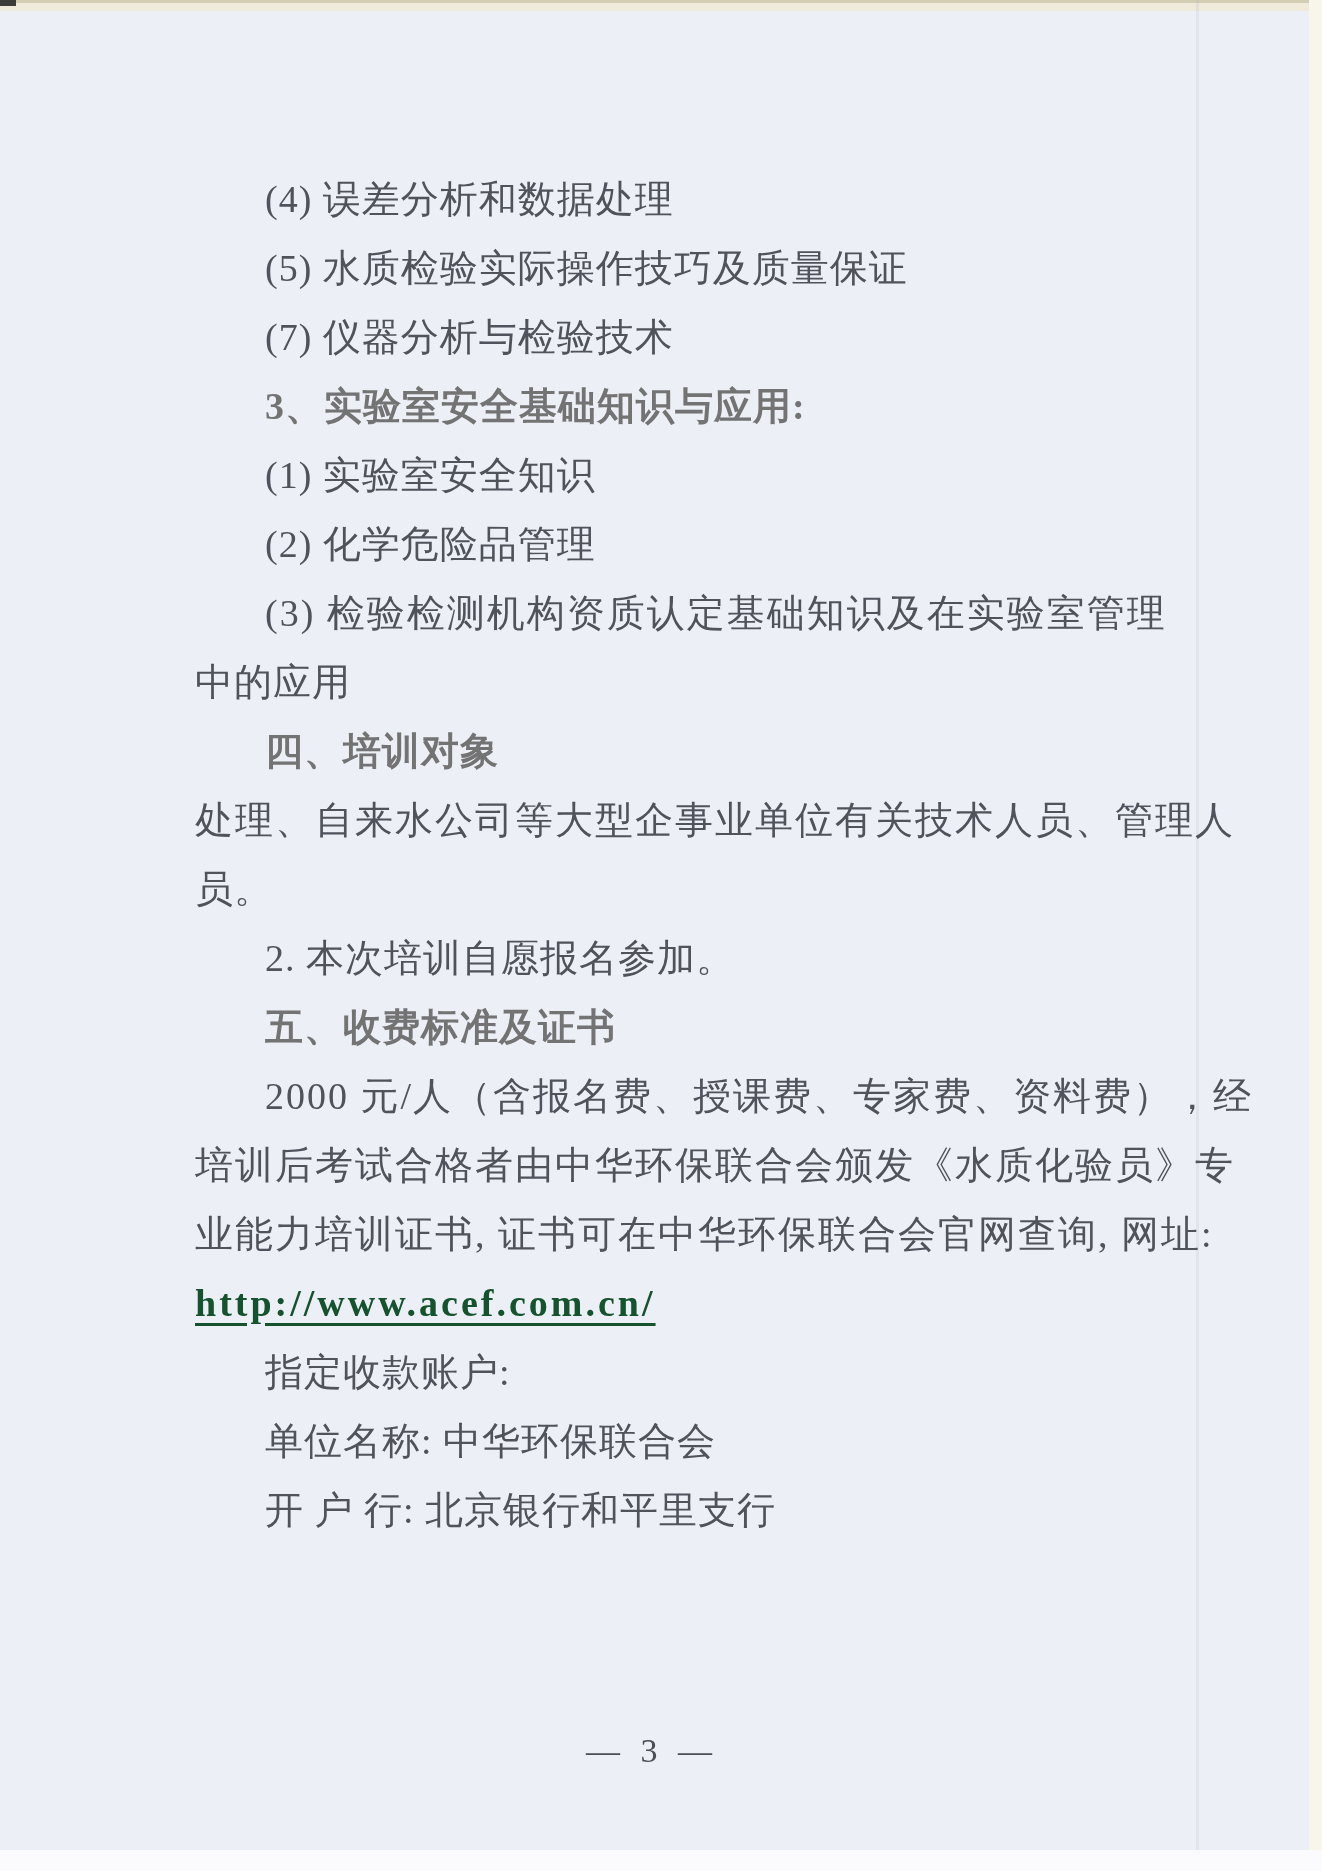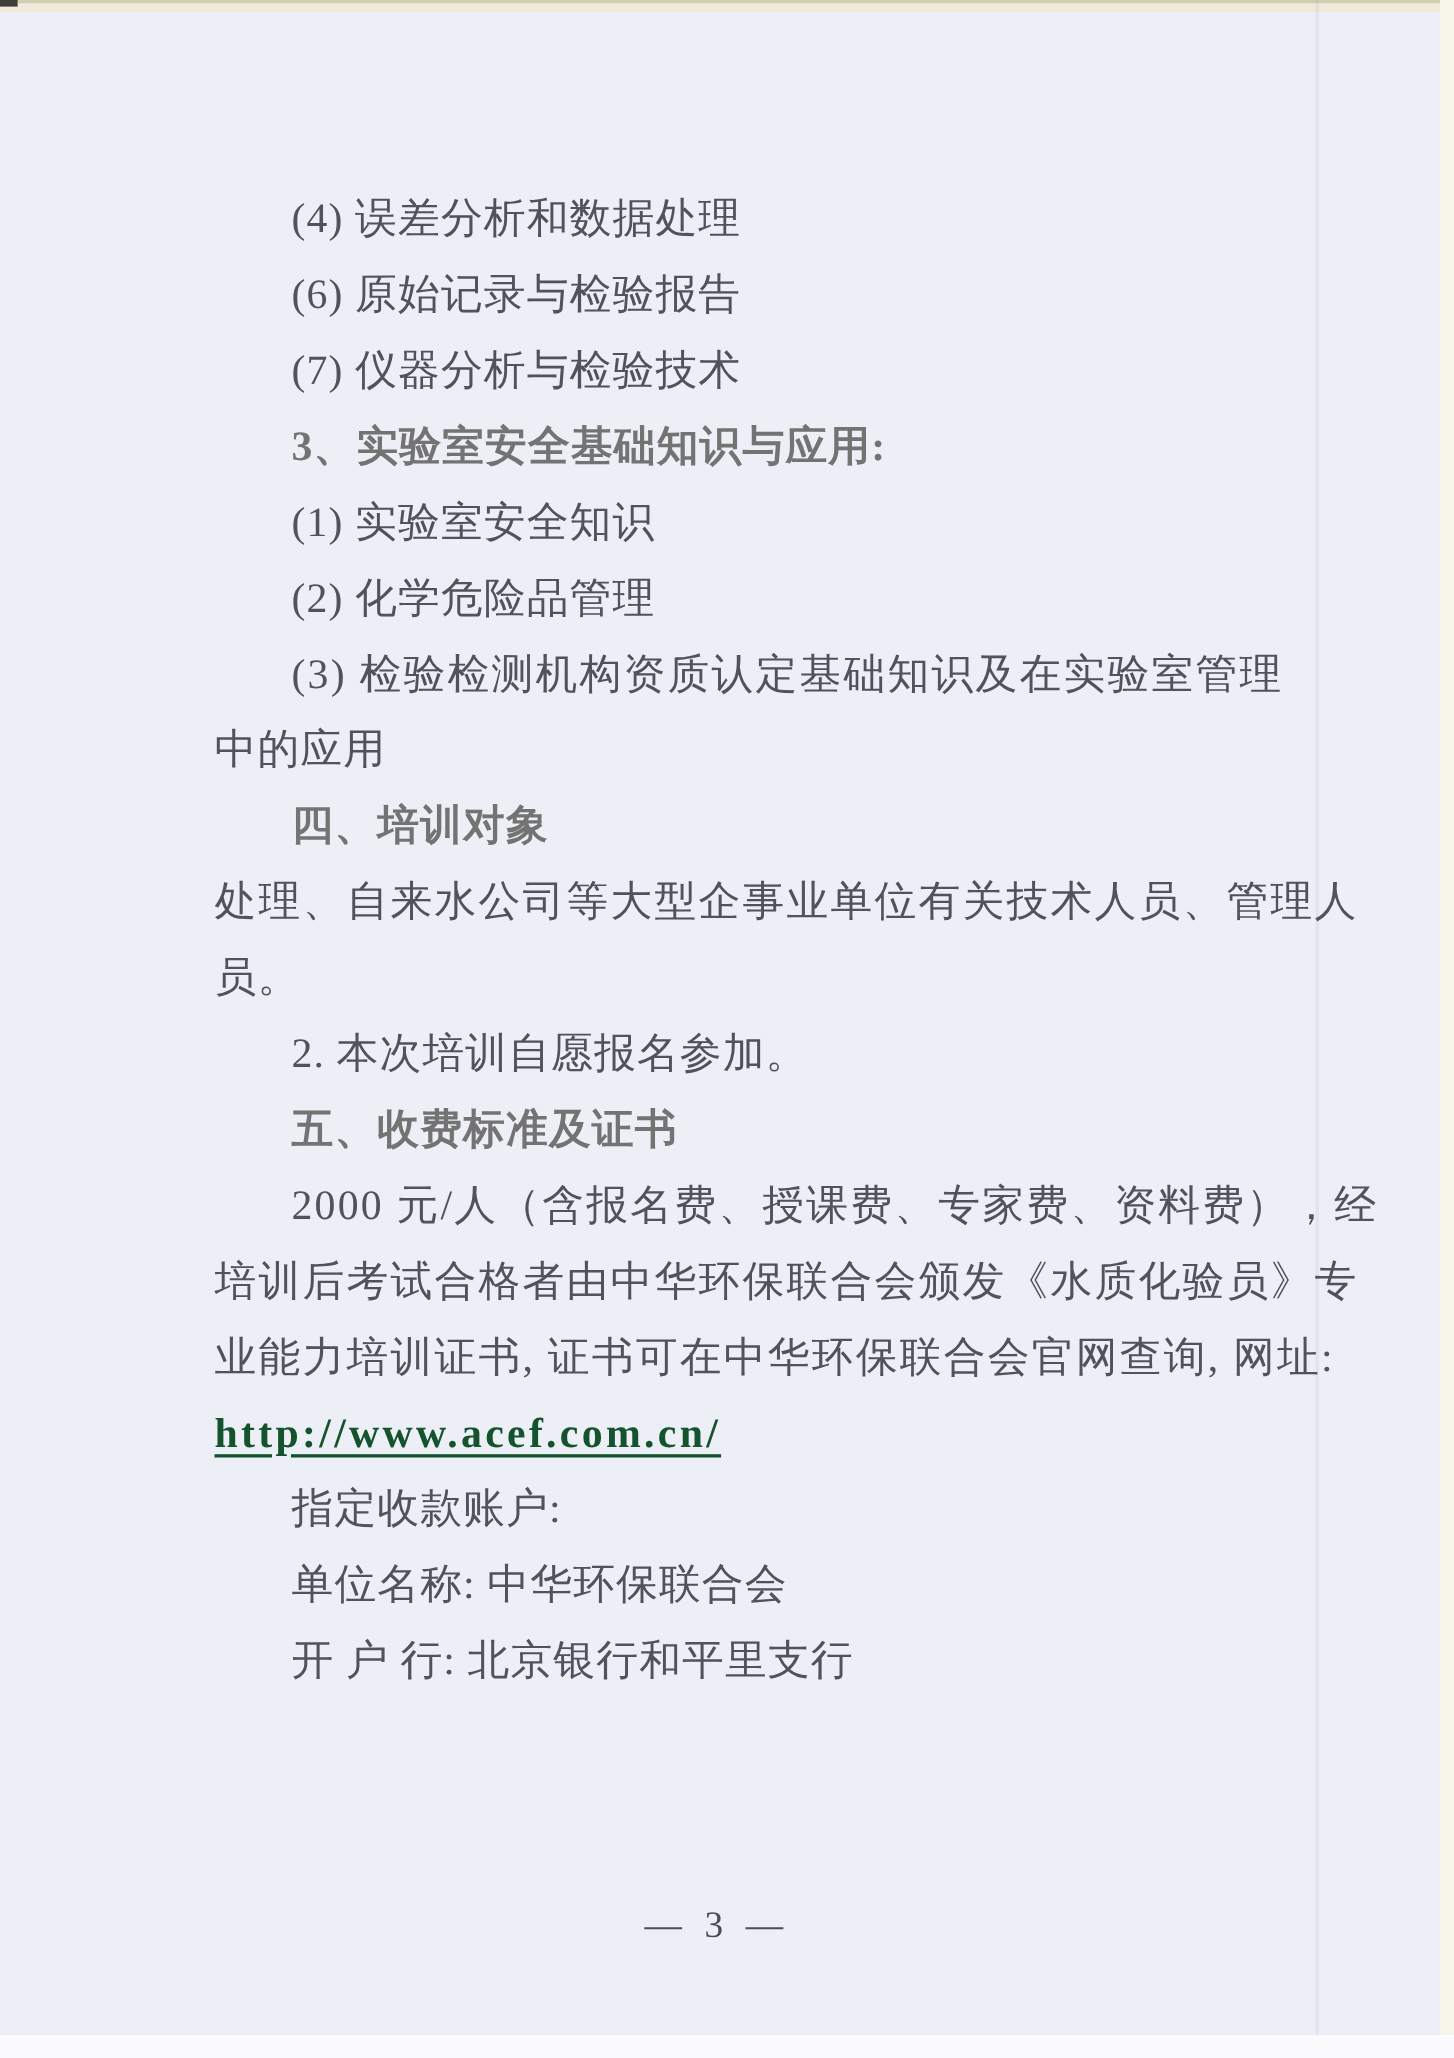--- a/index.html
+++ b/index.html
@@ -74,21 +74,21 @@
 <body>
 
 <div class="scan-edge-top"></div>
 <div class="scan-corner-mark"></div>
 <div class="scan-edge-right"></div>
 <div class="scan-streak"></div>
 <div class="scan-edge-bottom"></div>
 
 <div class="content">
     <div class="line indent">(4)  误差分析和数据处理</div>
-    <div class="line indent">(6)  原始记录与检验报告</div>
+    <div class="line indent">(5)  水质检验实际操作技巧及质量保证</div>
     <div class="line indent">(7)  仪器分析与检验技术</div>
     <div class="line indent bold">3、实验室安全基础知识与应用:</div>
     <div class="line indent">(1)  实验室安全知识</div>
     <div class="line indent">(2)  化学危险品管理</div>
     <div class="line indent justify">(3)  检验检测机构资质认定基础知识及在实验室管理</div>
     <div class="line">中的应用</div>
     <div class="line indent bold">四、培训对象</div>
     <div class="line justify">处理、自来水公司等大型企事业单位有关技术人员、管理人</div>
     <div class="line">员。</div>
     <div class="line indent">2. 本次培训自愿报名参加。</div>

